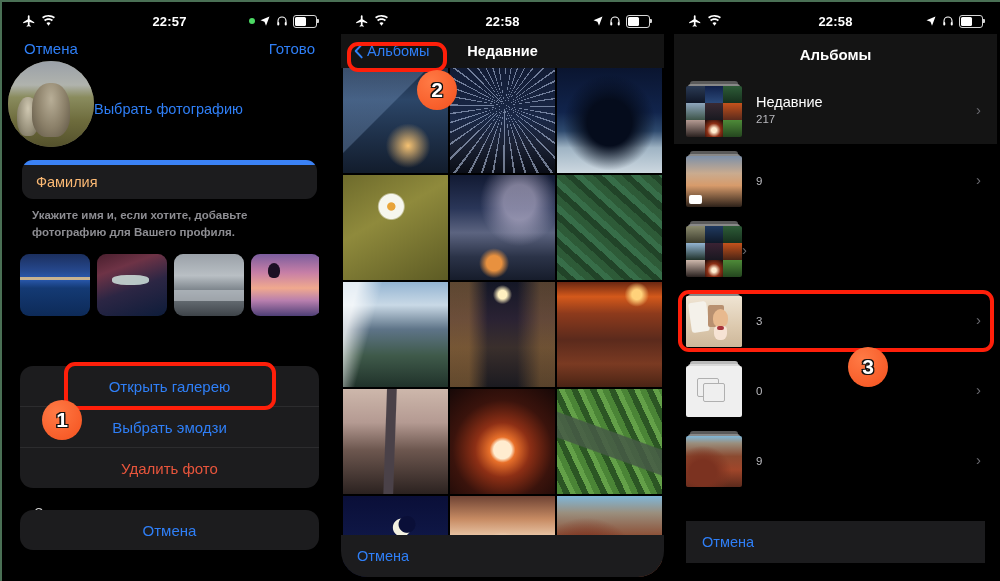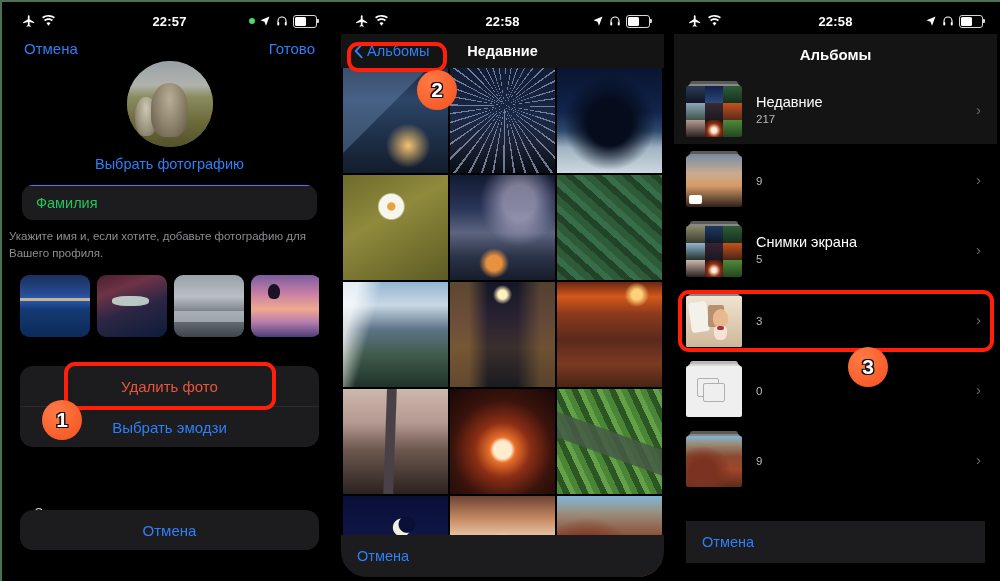--- a/index.html
+++ b/index.html
@@ -18,30 +18,30 @@
   .sb-right{margin-left:auto;display:flex;align-items:center;gap:4px;position:relative;z-index:2;}
   .greendot{width:6px;height:6px;border-radius:50%;background:#4cd964;display:inline-block;}
   .batt{width:22px;height:11px;border:1.3px solid #d6d6d6;border-radius:3px;position:relative;display:inline-block;}
   .batt::after{content:"";position:absolute;right:-3px;top:3px;width:2px;height:4px;background:#d6d6d6;border-radius:0 1px 1px 0;}
   .batt i{position:absolute;left:1px;top:1px;bottom:1px;width:11px;background:#fff;border-radius:1.5px;display:block;}
   svg.ic{display:block;}
 
   
   .navrow{display:flex;align-items:center;justify-content:space-between;padding:6px 16px 2px;}
   .navbtn{color:#2f7ff7;font-size:15px;}
-  .avatar-wrap{display:flex;flex-direction:column;align-items:center;margin-top:2px;}
+  .avatar-wrap{display:flex;flex-direction:row;align-items:center;margin-top:2px;}
   .avatar{width:86px;height:86px;border-radius:50%;overflow:hidden;position:relative;background:#6d6a52;}
   .avatar .sky{position:absolute;inset:0;background:linear-gradient(#9aa0a8 0%,#b0b3ad 28%,#8a8c5e 42%,#6d6b3c 70%,#54512c 100%);}
   .avatar .cat{position:absolute;left:28%;top:26%;width:44%;height:62%;background:radial-gradient(ellipse at 50% 30%,#b8ae97 0%,#8a7f68 55%,#5d5443 100%);border-radius:46% 46% 38% 38%;}
   .avatar .cat2{position:absolute;left:10%;top:42%;width:26%;height:45%;background:radial-gradient(ellipse at 50% 30%,#cfc7b1 0%,#97907a 60%,#655f4e 100%);border-radius:48% 48% 40% 40%;}
   .choose-photo{color:#2f7ff7;font-size:14.5px;margin-top:9px;}
   .fieldbox{margin:13px 14px 0;background:#1c1c1e;border-radius:11px;overflow:hidden;}
   .fld{height:34px;display:flex;align-items:center;padding:0 14px;font-size:14.5px;color:#f2f2f2;}
-  .fld.ph{color:#22c55e;border-top:1px solid #3b82f6;}
-  .hint{margin:8px 1px 0;color:#8d8d92;font-size:11.5px;line-height:1.45;}
+  .fld.ph{color:#fdba74;border-top:5px solid #3b82f6;}
+  .hint{margin:8px 24px 0;color:#8d8d92;font-size:11.5px;line-height:1.45;font-weight:bold;}
   .striprow{margin:14px 12px 0;display:flex;gap:7px;overflow:hidden;}
   .thumb{width:70px;height:62px;border-radius:9px;flex:0 0 auto;overflow:hidden;position:relative;}
   .t1{background:linear-gradient(#1b2f5e 0%,#26498f 28%,#2b5ab0 40%,#143a74 55%,#0d2a58 100%);}
   .t1::after{content:"";position:absolute;left:0;right:0;top:36%;height:3px;background:#f0c98a;opacity:.8;}
   .t2{background:linear-gradient(160deg,#4a1f2e 0%,#6e3346 25%,#2c2644 55%,#0d1c3a 100%);}
   .t2::after{content:"";position:absolute;left:22%;top:34%;width:52%;height:10px;background:#cfe3dd;border-radius:40%;opacity:.85;}
   .t3{background:linear-gradient(#9aa1a8 0%,#b9bfc4 35%,#7d858c 58%,#3e4449 100%);}
   .t3::after{content:"";position:absolute;left:0;right:0;top:58%;height:18%;background:#cdd3d8;opacity:.55;}
   .t4{background:linear-gradient(#7b5d9e 0%,#c77fa6 30%,#f0a98e 55%,#b87fae 75%,#4e3f76 100%);}
   .t4::after{content:"";position:absolute;left:24%;top:14%;width:12px;height:15px;background:#1c1024;border-radius:50% 50% 40% 40%;}
@@ -137,22 +137,23 @@
         <div class="thumb t1"></div>
         <div class="thumb t2"></div>
         <div class="thumb t3"></div>
         <div class="thumb t4"></div>
 
       </div>
 
       <div class="behind-text" style="top:498px;">Сменить номер</div>
 
       <div class="sheet" style="top:358px;">
+        <div class="row">Открыть галерею</div>
+        <div class="row">Выбрать эмодзи</div>
         <div class="row destructive">Удалить фото</div>
-        <div class="row">Выбрать эмодзи</div>
       </div>
 
       <div class="sheet" style="top:502px;">
         <div class="row">Отмена</div>
       </div>
     </div>
 
     <div class="redbox" style="left:62px;top:360px;width:212px;height:48px;"></div>
     <div class="marker" style="left:40px;top:398px;">1</div>
   </div>
@@ -357,24 +358,20 @@
                   <span style="background:linear-gradient(#2e5c38,#16301d)"></span>
               <span style="background:linear-gradient(#93b4d2,#20322a)"></span>
                   <span style="background:linear-gradient(#3a2233,#191720)"></span>
                   <span style="background:linear-gradient(#c4521c,#4a2415)"></span>
               <span style="background:linear-gradient(#cdb7ab,#2b2220)"></span>
                   <span style="background:radial-gradient(circle at 50% 60%,#ffeccf 0 16%,#8d2f15 48%,#170807 100%)"></span>
                   <span style="background:linear-gradient(#4e8a38,#24461f)"></span>
             </div>
               </div>
           </div>
-          <div class="albumtxt">
-            <div class="t">Снимки экрана</div>
-            <div class="c">5</div>
-          </div>
           <div class="chev">›</div>
         </div>
 
         <div class="albumrow">
           <div class="stackthumb">
             <div class="back1"></div>
               <div class="back2"></div>
             <div class="main" style="background:#e8dccb;">
               <span style="position:absolute;inset:0;background:linear-gradient(#efe4d3 0%,#dcc9ae 60%,#cdb79a 100%);"></span>
               <span style="position:absolute;left:4px;top:6px;width:18px;height:30px;background:#f4f1ea;border-radius:3px;transform:rotate(-8deg);"></span>

